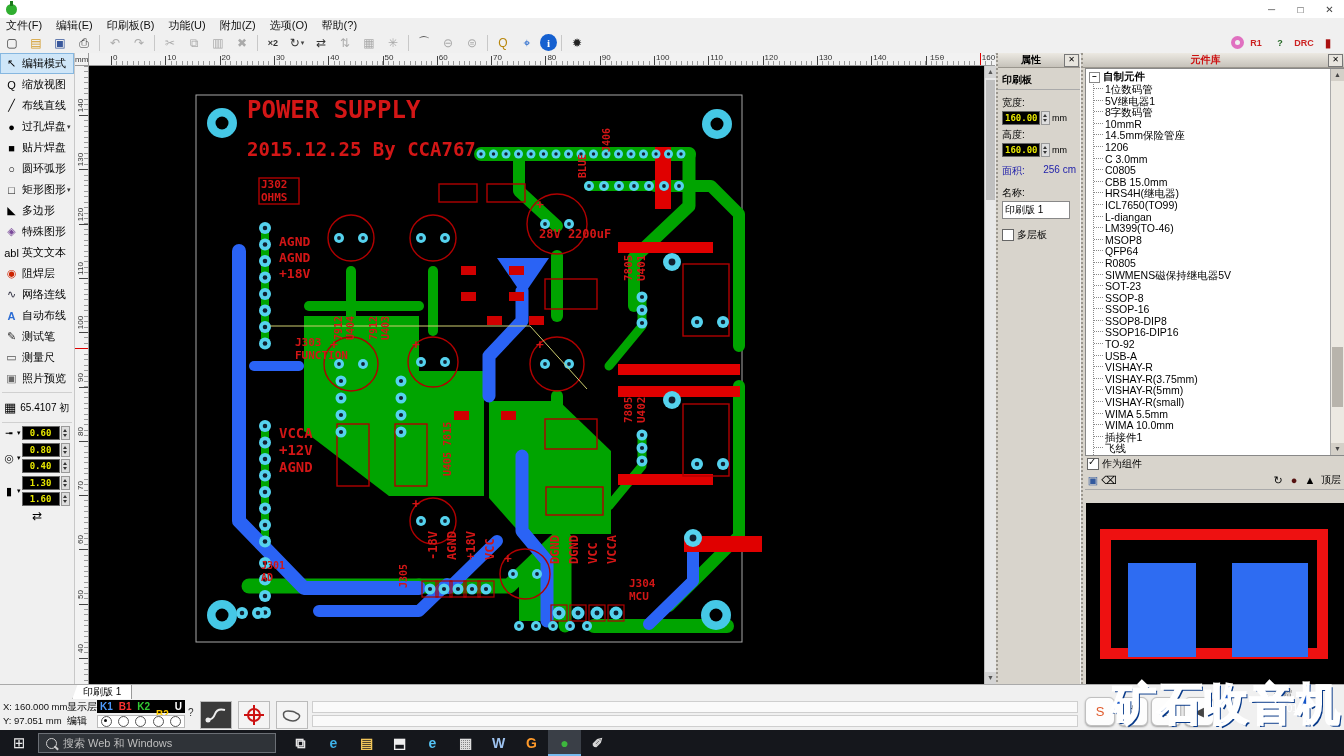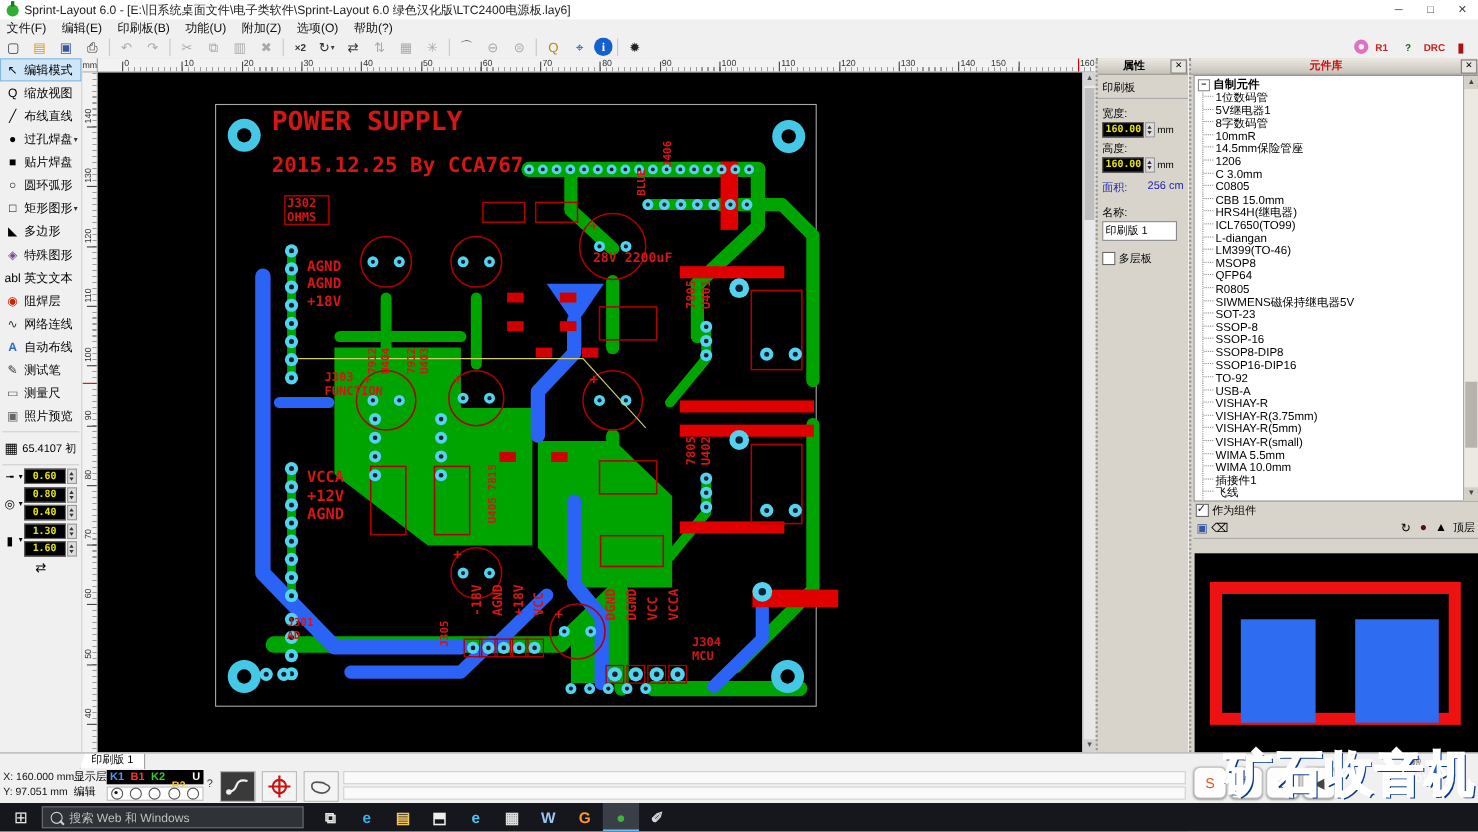--- a/index.html
+++ b/index.html
@@ -58,21 +58,21 @@
   .rmark{position:absolute;background:#e00000;}
   .canvas{position:absolute;left:89px;top:66px;width:895px;height:618px;background:#000;text-align:center;}
   .vscroll{position:absolute;left:984px;top:66px;width:12px;height:618px;background:#e8e8e8;border-left:1px solid #bbb;box-sizing:border-box;}
   .vscroll .arr{position:absolute;left:0;width:11px;height:12px;background:#d4d4d4;color:#555;font-size:7px;text-align:center;line-height:12px;}
   .vscroll .thumb{position:absolute;left:1px;top:14px;width:9px;height:120px;background:#bfbfbf;}
   
   .props{position:absolute;left:996px;top:53px;width:84px;height:637px;background:#d8d4cc;border-left:2px dotted #9a968e;box-sizing:border-box;font-size:10px;}
   .cap{height:14px;background:linear-gradient(#ece9e2,#c6c2ba);display:flex;align-items:center;border-bottom:1px solid #9a968e;}
   .cap .ct{flex:1;text-align:center;font-weight:bold;font-size:10px;}
   .cap .cx{width:13px;height:11px;border:1px solid #777;background:#e8e5de;font-size:8px;line-height:10px;text-align:center;margin-right:1px;}
-  .props .sect{font-weight:normal;font-size:10px;padding:5px 4px 2px 4px;border-bottom:1px solid #aaa;margin-bottom:4px;}
+  .props .sect{font-weight:bold;font-size:10px;padding:5px 4px 2px 4px;border-bottom:1px solid #aaa;margin-bottom:4px;}
   .prow{padding:2px 4px 0 4px;}
   .pval{display:flex;align-items:center;padding:1px 4px;}
   .pval .unit{font-size:9px;margin-left:2px;}
   .area{color:#2222aa;padding:6px 4px;font-size:10px;display:flex;justify-content:space-between;}
   .nmin{background:#fff;border:1px solid #888;font-size:10px;padding:1px 2px;margin:1px 4px;width:68px;box-sizing:border-box;}
   .cbrow{display:flex;align-items:center;padding:8px 4px;font-size:10px;}
   .cb{width:10px;height:10px;border:1px solid #666;background:#fff;margin-right:3px;position:relative;flex:0 0 10px;}
   .cb.on::after{content:"✓";position:absolute;left:0px;top:-3px;font-size:10px;color:#111;}
   
   .libpanel{position:absolute;left:1081px;top:53px;width:263px;height:703px;background:#d8d4cc;border-left:2px dotted #9a968e;box-sizing:border-box;}
@@ -124,21 +124,20 @@
   .wm1{font-size:44px;font-weight:bold;color:#1656c8;-webkit-text-stroke:2px #fff;text-shadow:2px 2px 0 #083a8a;letter-spacing:2px;font-family:"Liberation Sans",sans-serif;}
   .wm2{font-size:23px;font-weight:bold;color:#1656c8;-webkit-text-stroke:1.5px #fff;text-shadow:1px 2px 0 #083a8a;letter-spacing:1px;}
 </style>
 </head>
 <body>
 
 <div id="screen">
 
   <div class="titlebar">
     <span class="appicon"></span>
-    <span class="title">Sprint-Layout 6.0 - [E:\旧系统桌面文件\电子类软件\Sprint-Layout 6.0 绿色汉化版\LTC2400电源板.lay6]</span>
     <span class="winbtns">
       <span class="winbtn">─</span>
       <span class="winbtn">□</span>
       <span class="winbtn">✕</span>
     </span>
   </div>
 
   <div class="menubar" id="menubar">
       <span class="menu-item">文件(F)</span>
       <span class="menu-item">编辑(E)</span>
@@ -329,21 +328,21 @@
       <span class="tlab" style="left: 567px;">100</span>
       <span class="tick" style="left: 619.3px;"></span>
       <span class="tlab" style="left: 621.3px;">110</span>
       <span class="tick" style="left: 673.6px;"></span>
       <span class="tlab" style="left: 675.6px;">120</span>
       <span class="tick" style="left: 727.9px;"></span>
       <span class="tlab" style="left: 729.9px;">130</span>
       <span class="tick" style="left: 782.2px;"></span>
       <span class="tlab" style="left: 784.2px;">140</span>
       <span class="tick" style="left: 836.5px;"></span>
-      <span class="tlab" style="left: 812px;">150</span>
+      <span class="tlab" style="left: 841px; font-family: Liberation Mono, monospace;">150</span>
       <span class="tick" style="left: 890.8px;"></span>
       <span class="tlab" style="left: 892.8px;">160</span>
       <span class="rmark" style="left: 890.8px; top: 0px; width: 1px; height: 13px;"></span>
     </div>
   <div class="vruler" id="vruler">
       <div class="minor"></div>
       <span class="tick" style="top: 49px;"></span>
       <span class="tlab" style="top: 35px;">140</span>
       <span class="tick" style="top: 103.3px;"></span>
       <span class="tlab" style="top: 89.3px;">130</span>

